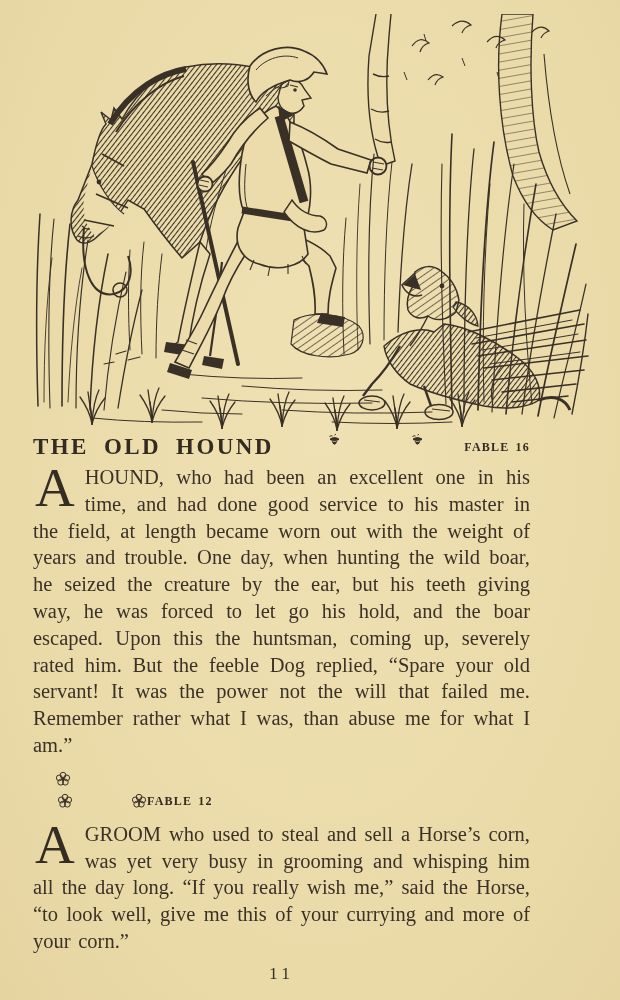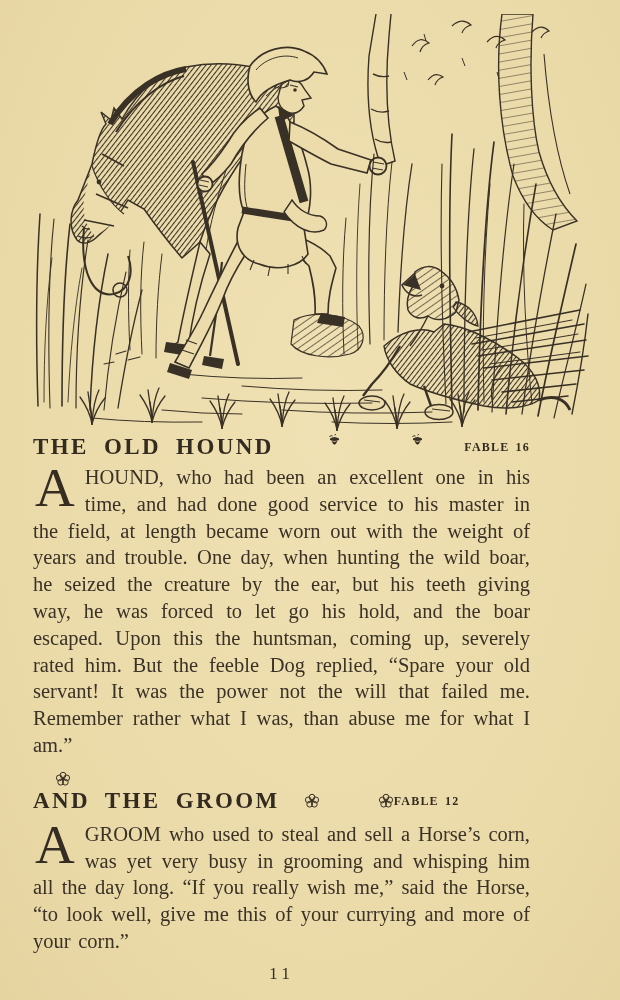--- a/index.html
+++ b/index.html
@@ -307,21 +307,20 @@
             <circle cx="8" cy="4.2" r="2.9"></circle>
               <circle cx="11.7" cy="6.9" r="2.9"></circle>
               <circle cx="10.3" cy="11.2" r="2.9"></circle>
               <circle cx="5.7" cy="11.2" r="2.9"></circle>
               <circle cx="4.3" cy="6.9" r="2.9"></circle>
               <circle cx="8" cy="8" r="1.7" fill="#3a3126" stroke="none"></circle>
           </svg>
         </span>
       </div>
       <div class="row">
-        <span>AND THE GROOM</span>
         <span class="orn" style="margin-left:24px">
           <svg width="16" height="16" viewBox="0 0 16 16" fill="none" stroke="#3a3126" stroke-width="1">
             <circle cx="8" cy="4.2" r="2.9"></circle>
               <circle cx="11.7" cy="6.9" r="2.9"></circle>
               <circle cx="10.3" cy="11.2" r="2.9"></circle>
               <circle cx="5.7" cy="11.2" r="2.9"></circle>
               <circle cx="4.3" cy="6.9" r="2.9"></circle>
               <circle cx="8" cy="8" r="1.7" fill="#3a3126" stroke="none"></circle>
           </svg>
         </span>

